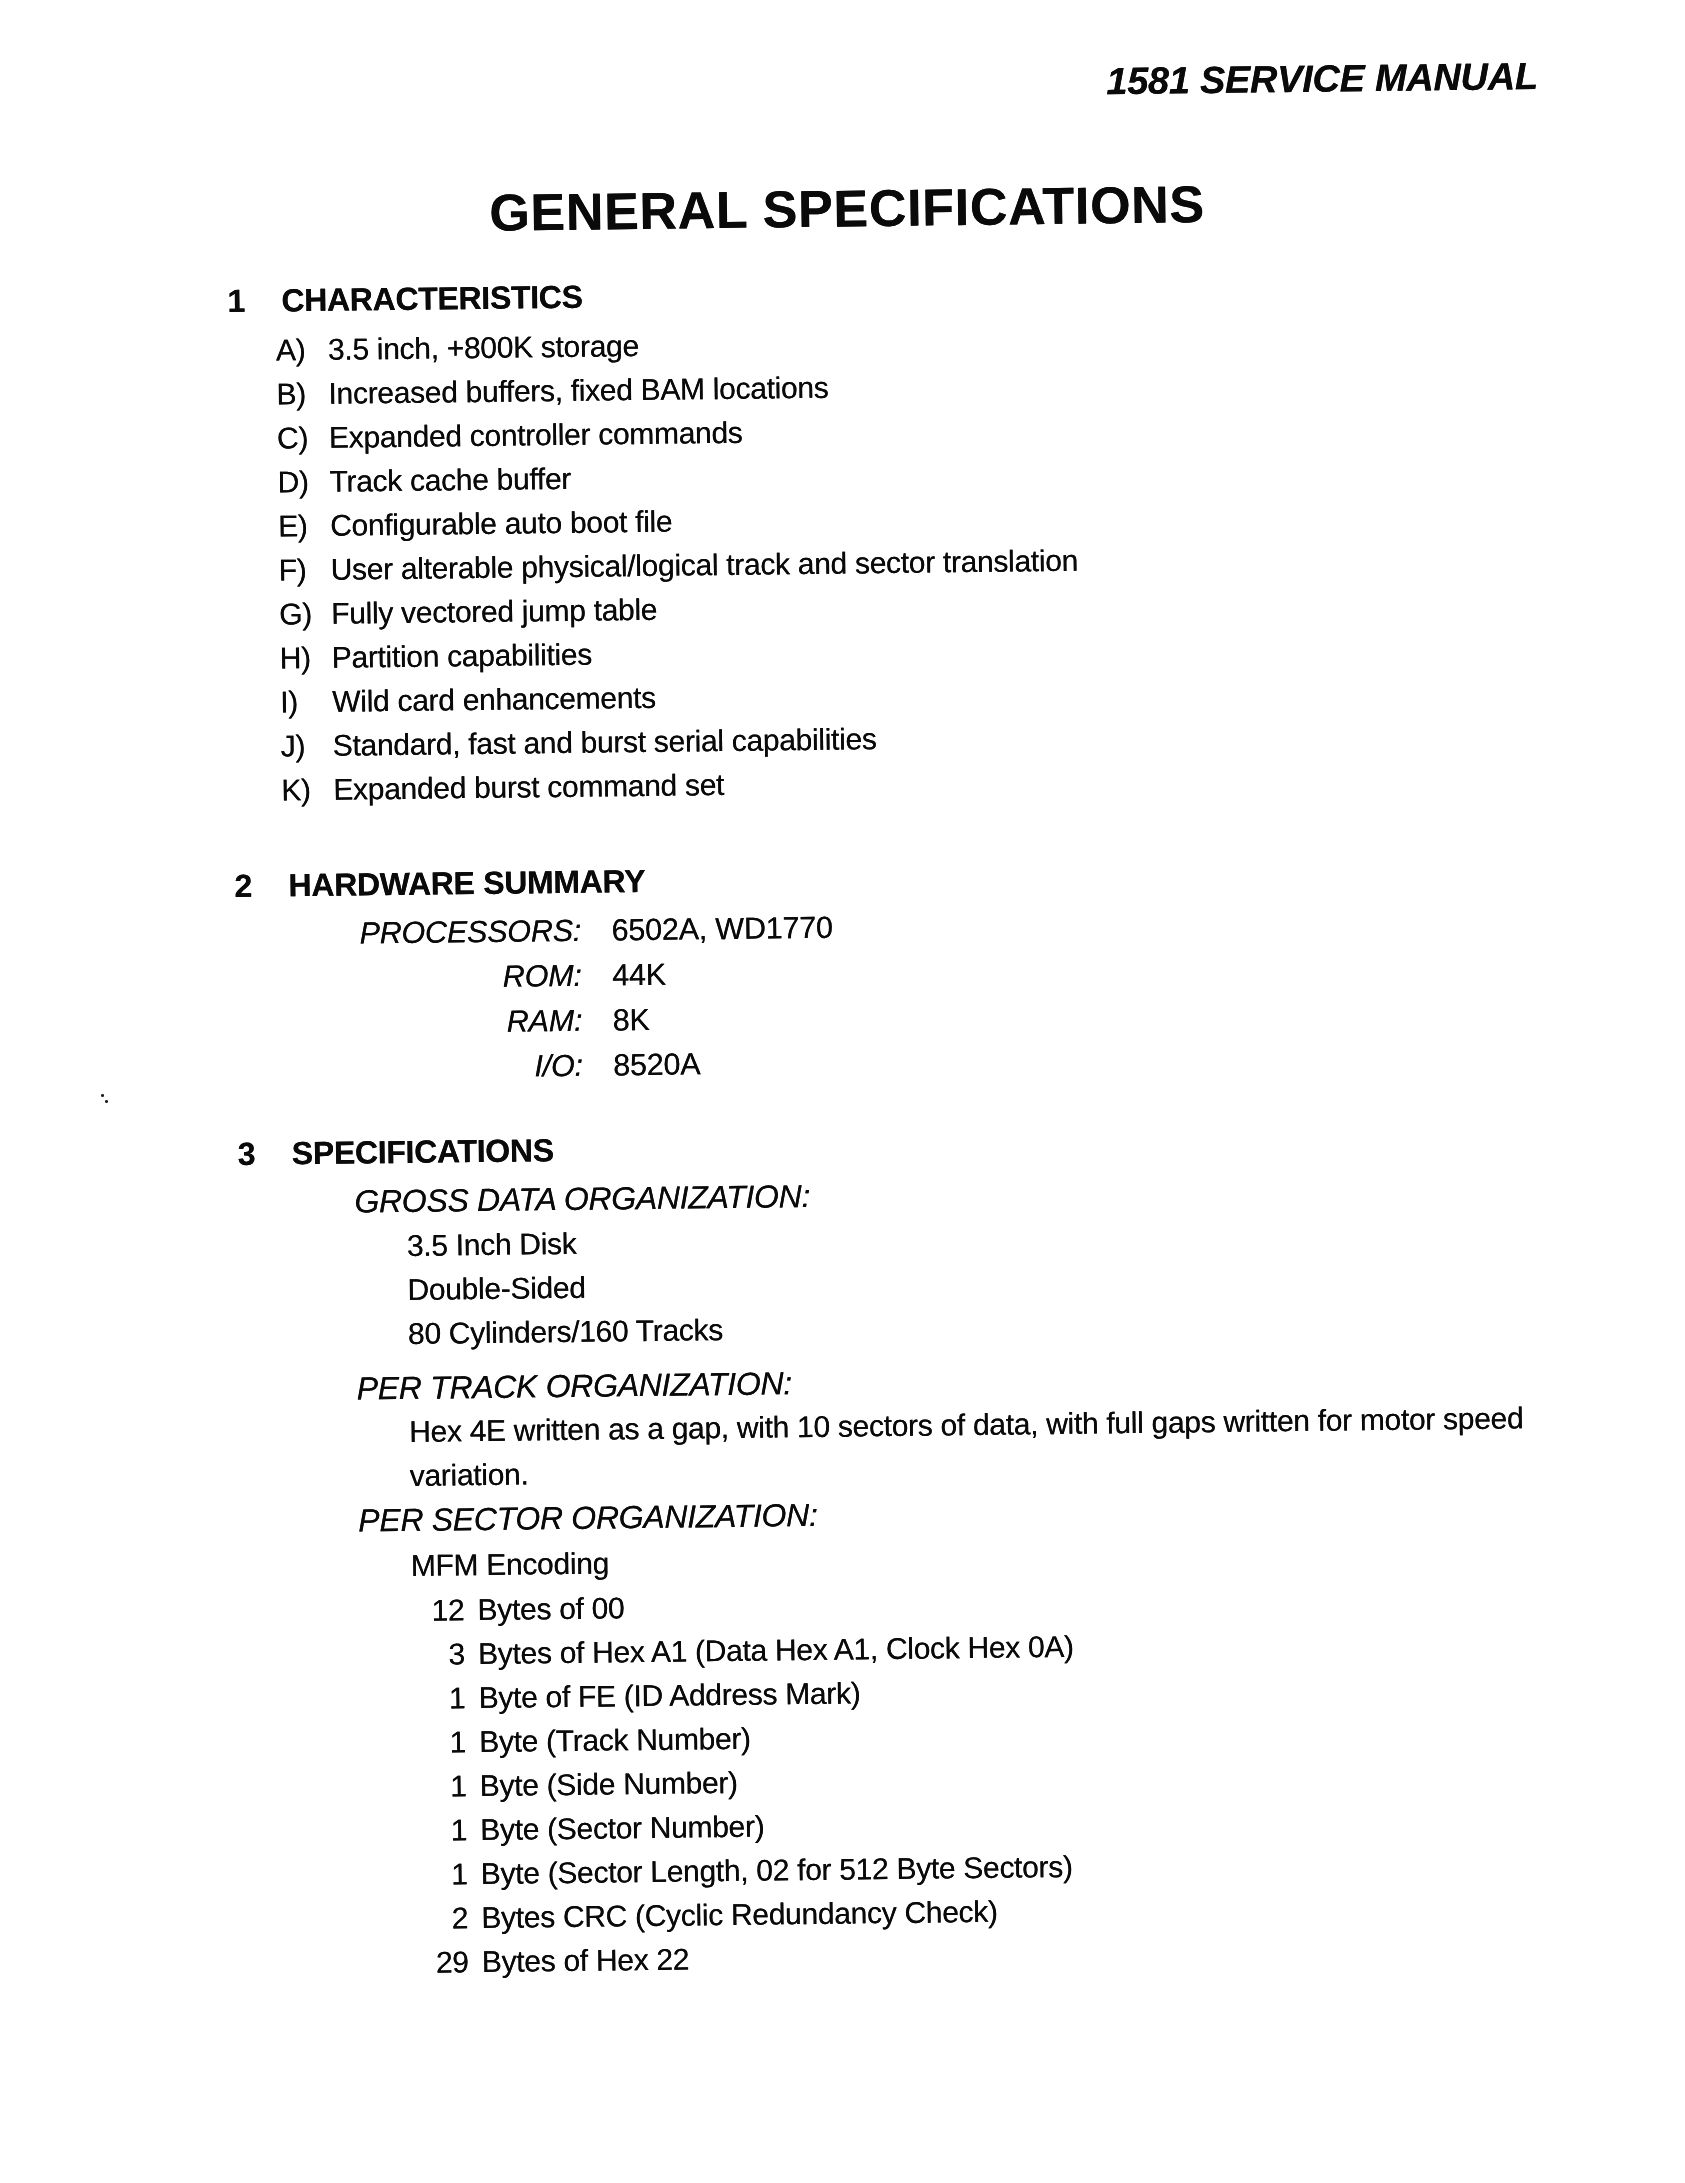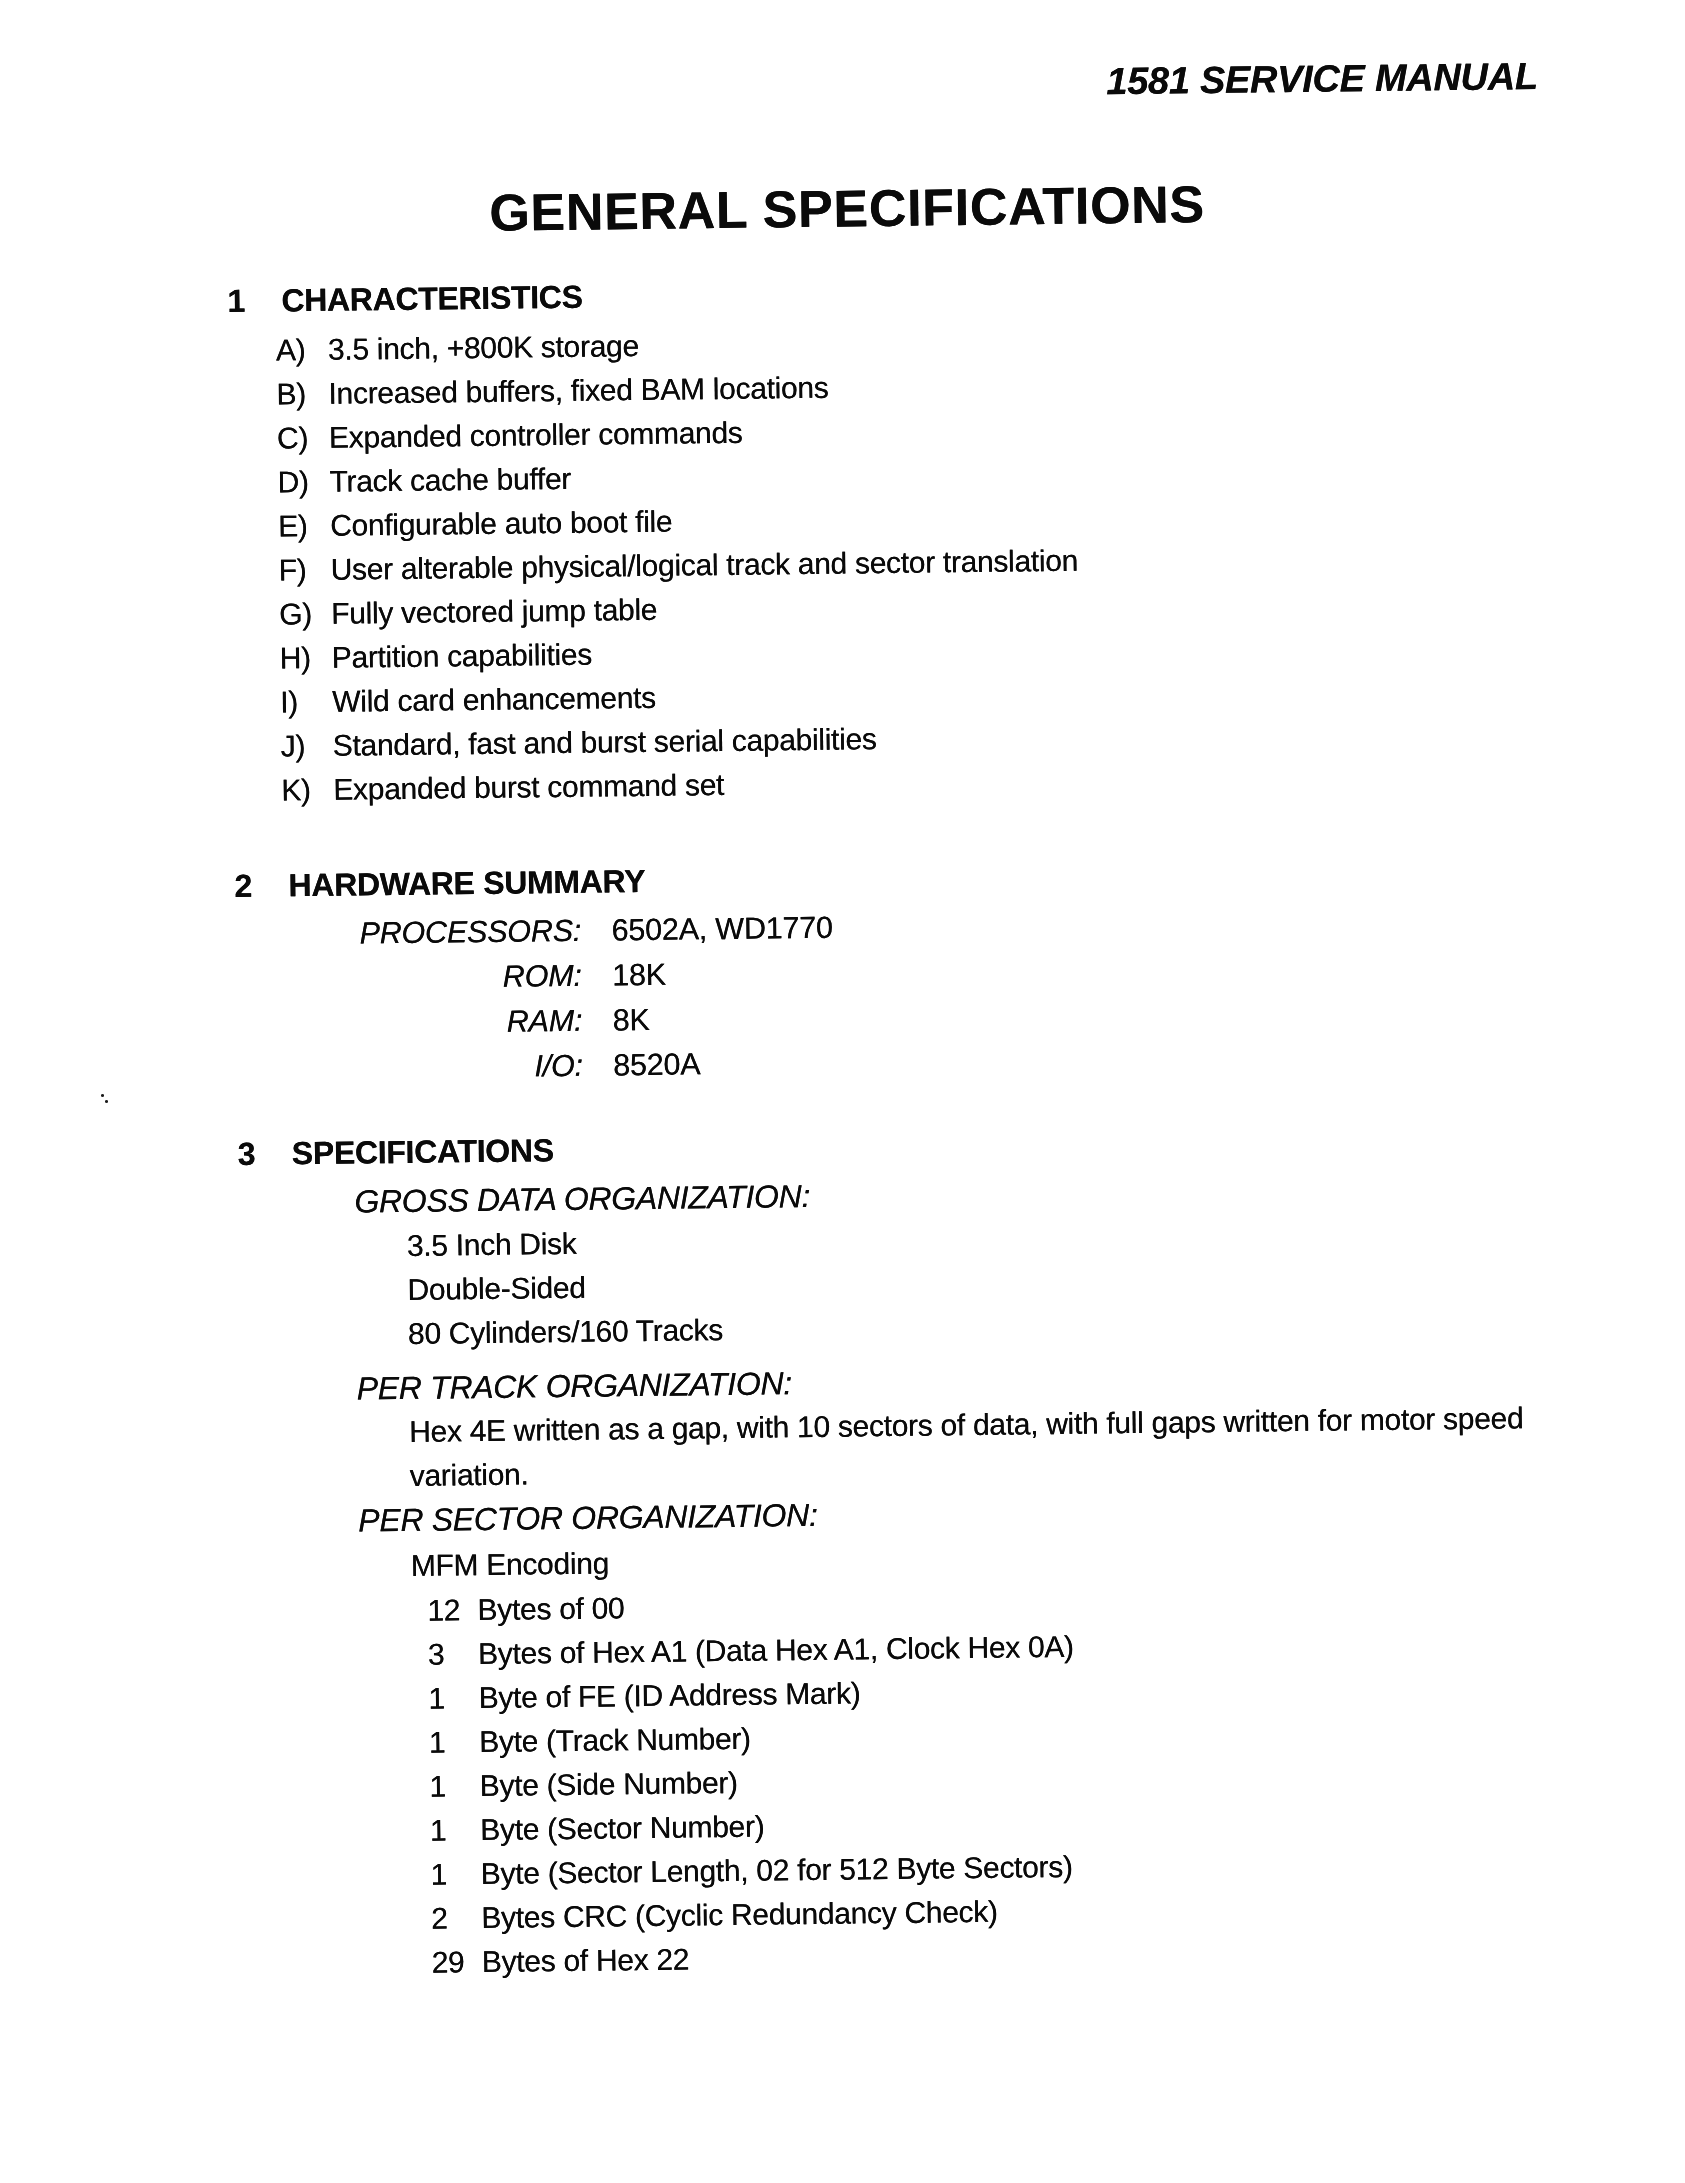--- a/index.html
+++ b/index.html
@@ -60,21 +60,21 @@
 
   .gross-lines{top:1219px;left:405px;}
 
   .para{
     top:1405px;left:405px;width:1192px;
     font-size:30px;line-height:44px;letter-spacing:-0.3px;
   }
 
   .mfm-line{top:1539px;left:405px;}
   .byte-list{top:1584px;left:421px;}
-  .byte-num{width:37px;flex:none;text-align:left;}
+  .byte-num{width:37px;flex:none;text-align:right;}
   .byte-text{margin-left:13.2px;}
 
   .page-num{top:2047px;left:1628px;font-size:30px;}
 
   .speck{position:absolute;background:#1a1a1a;border-radius:50%;}
   #speck1{left:101px;top:1094px;width:3.3px;height:2.6px;}
   #speck2{left:105px;top:1100px;width:3.3px;height:2.6px;}
 </style>
 </head>
 <body>
@@ -143,21 +143,21 @@
       <span>HARDWARE SUMMARY</span>
     </div>
 
     <div class="abs hw-rows">
       <div class="hw-row">
           <span class="hw-label">PROCESSORS:</span>
           <span class="hw-value">6502A, WD1770</span>
         </div>
       <div class="hw-row">
           <span class="hw-label">ROM:</span>
-          <span class="hw-value">18K</span>
+          <span class="hw-value">44K</span>
         </div>
       <div class="hw-row">
           <span class="hw-label">RAM:</span>
           <span class="hw-value">8K</span>
         </div>
       <div class="hw-row">
           <span class="hw-label">I/O:</span>
           <span class="hw-value">8520A</span>
         </div>
     </div>

